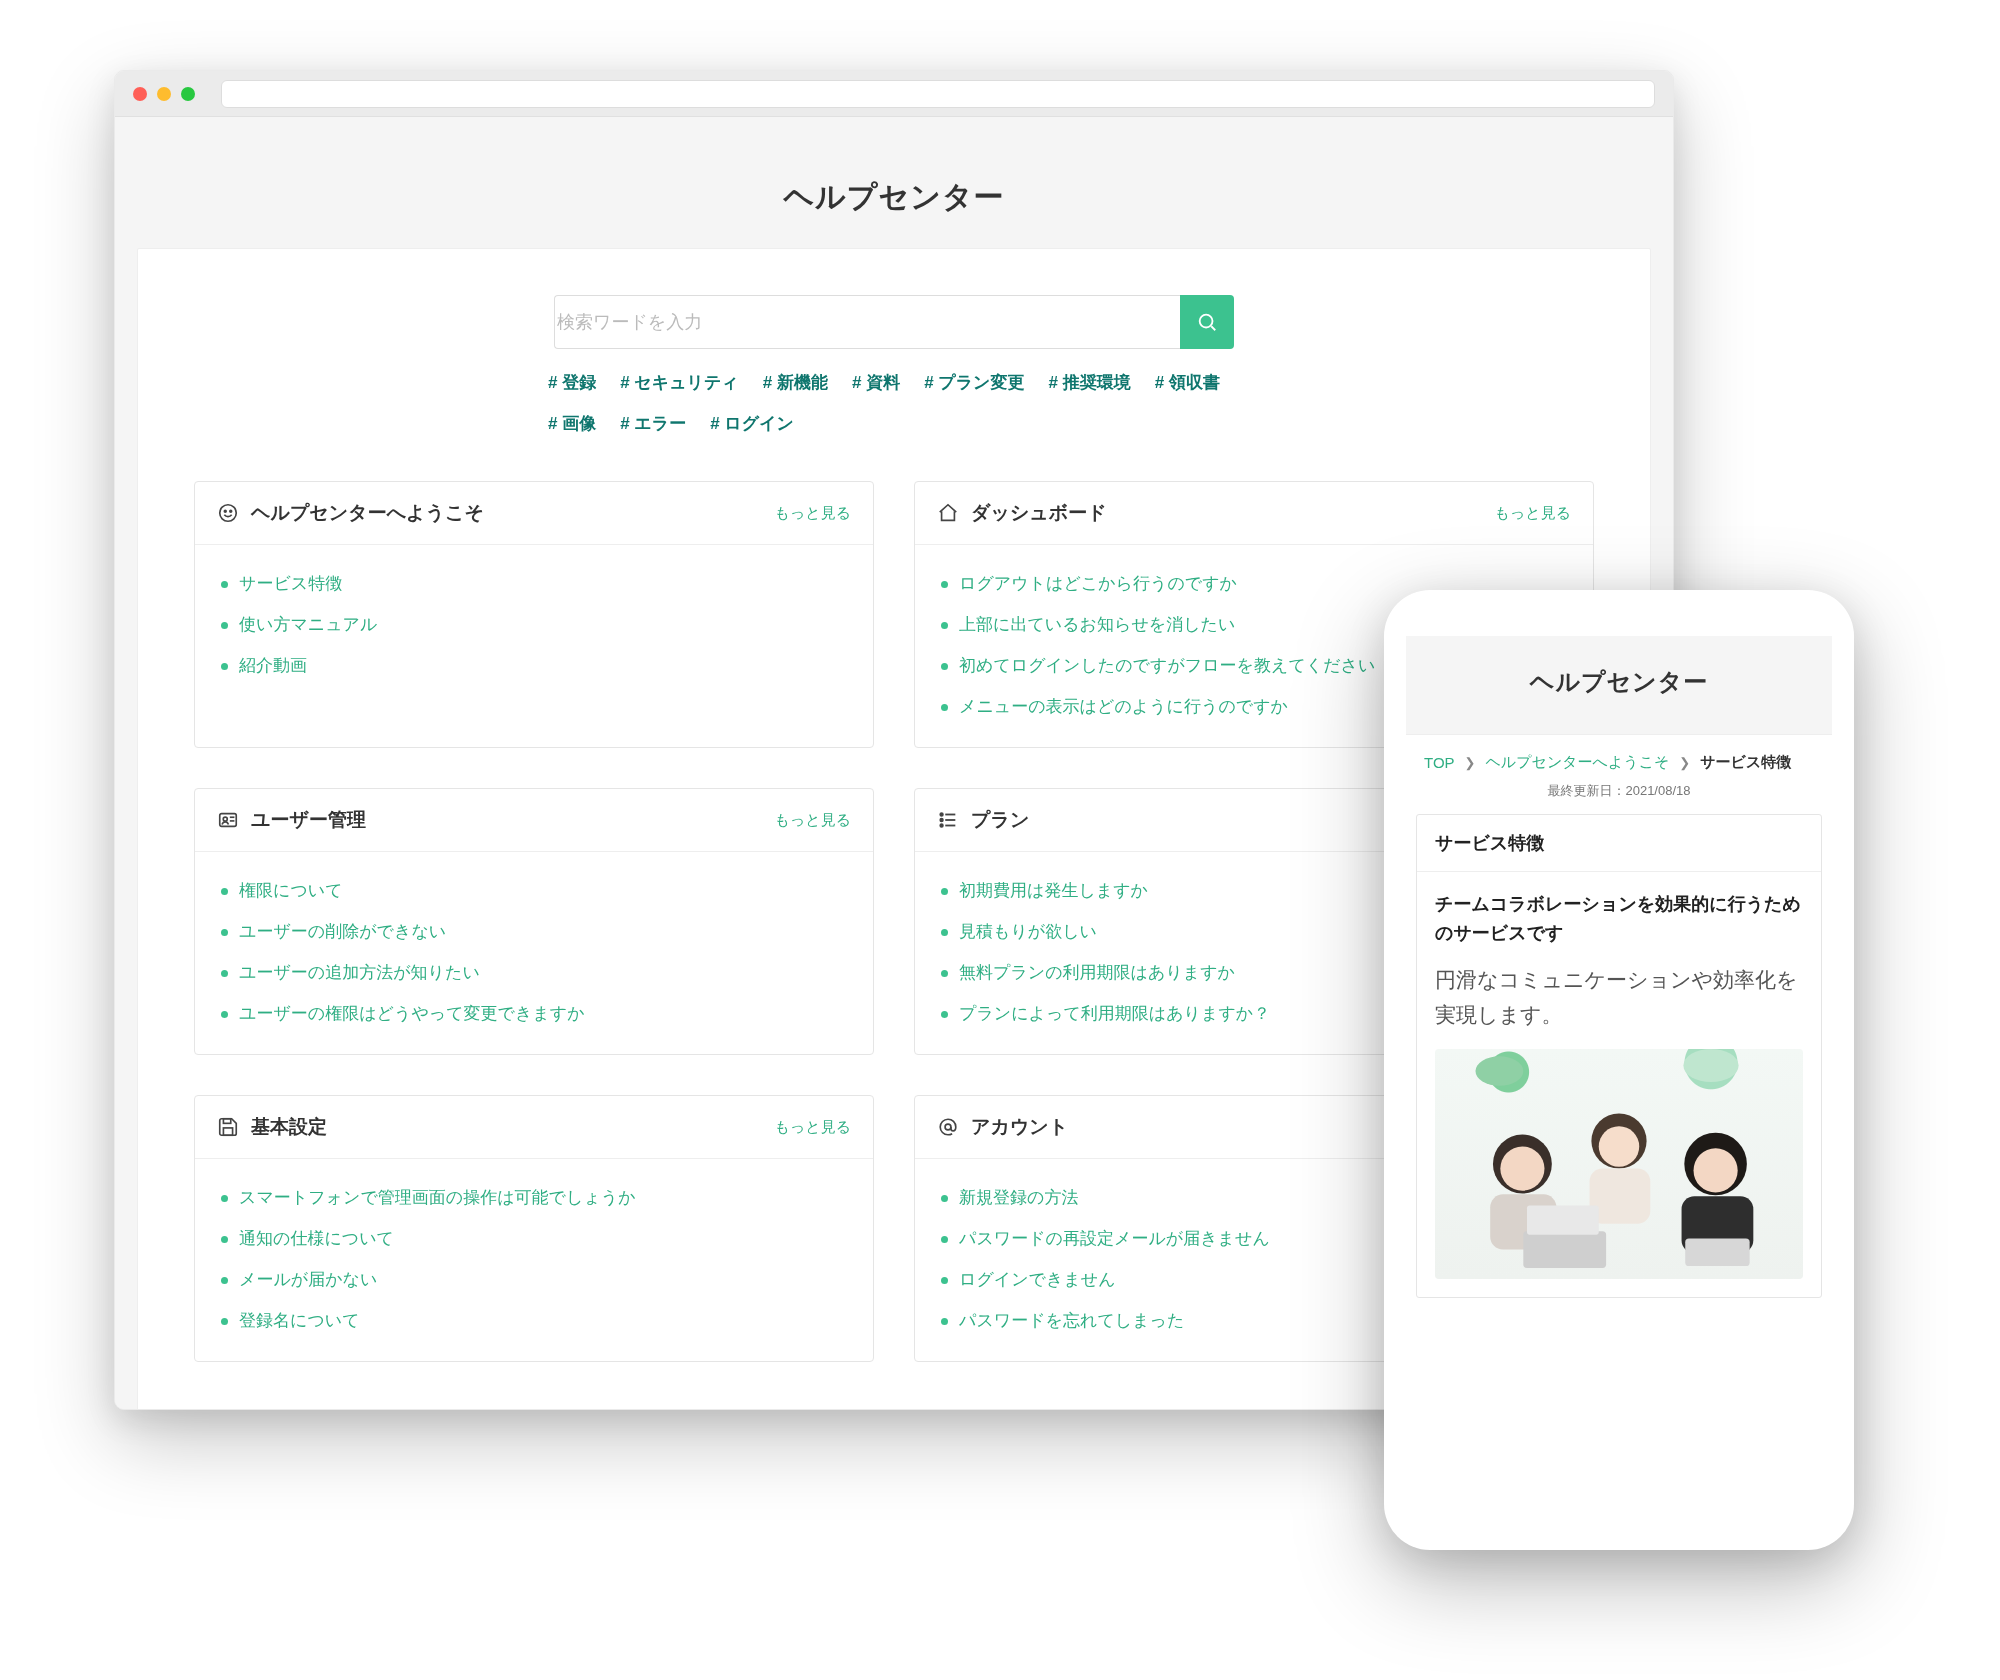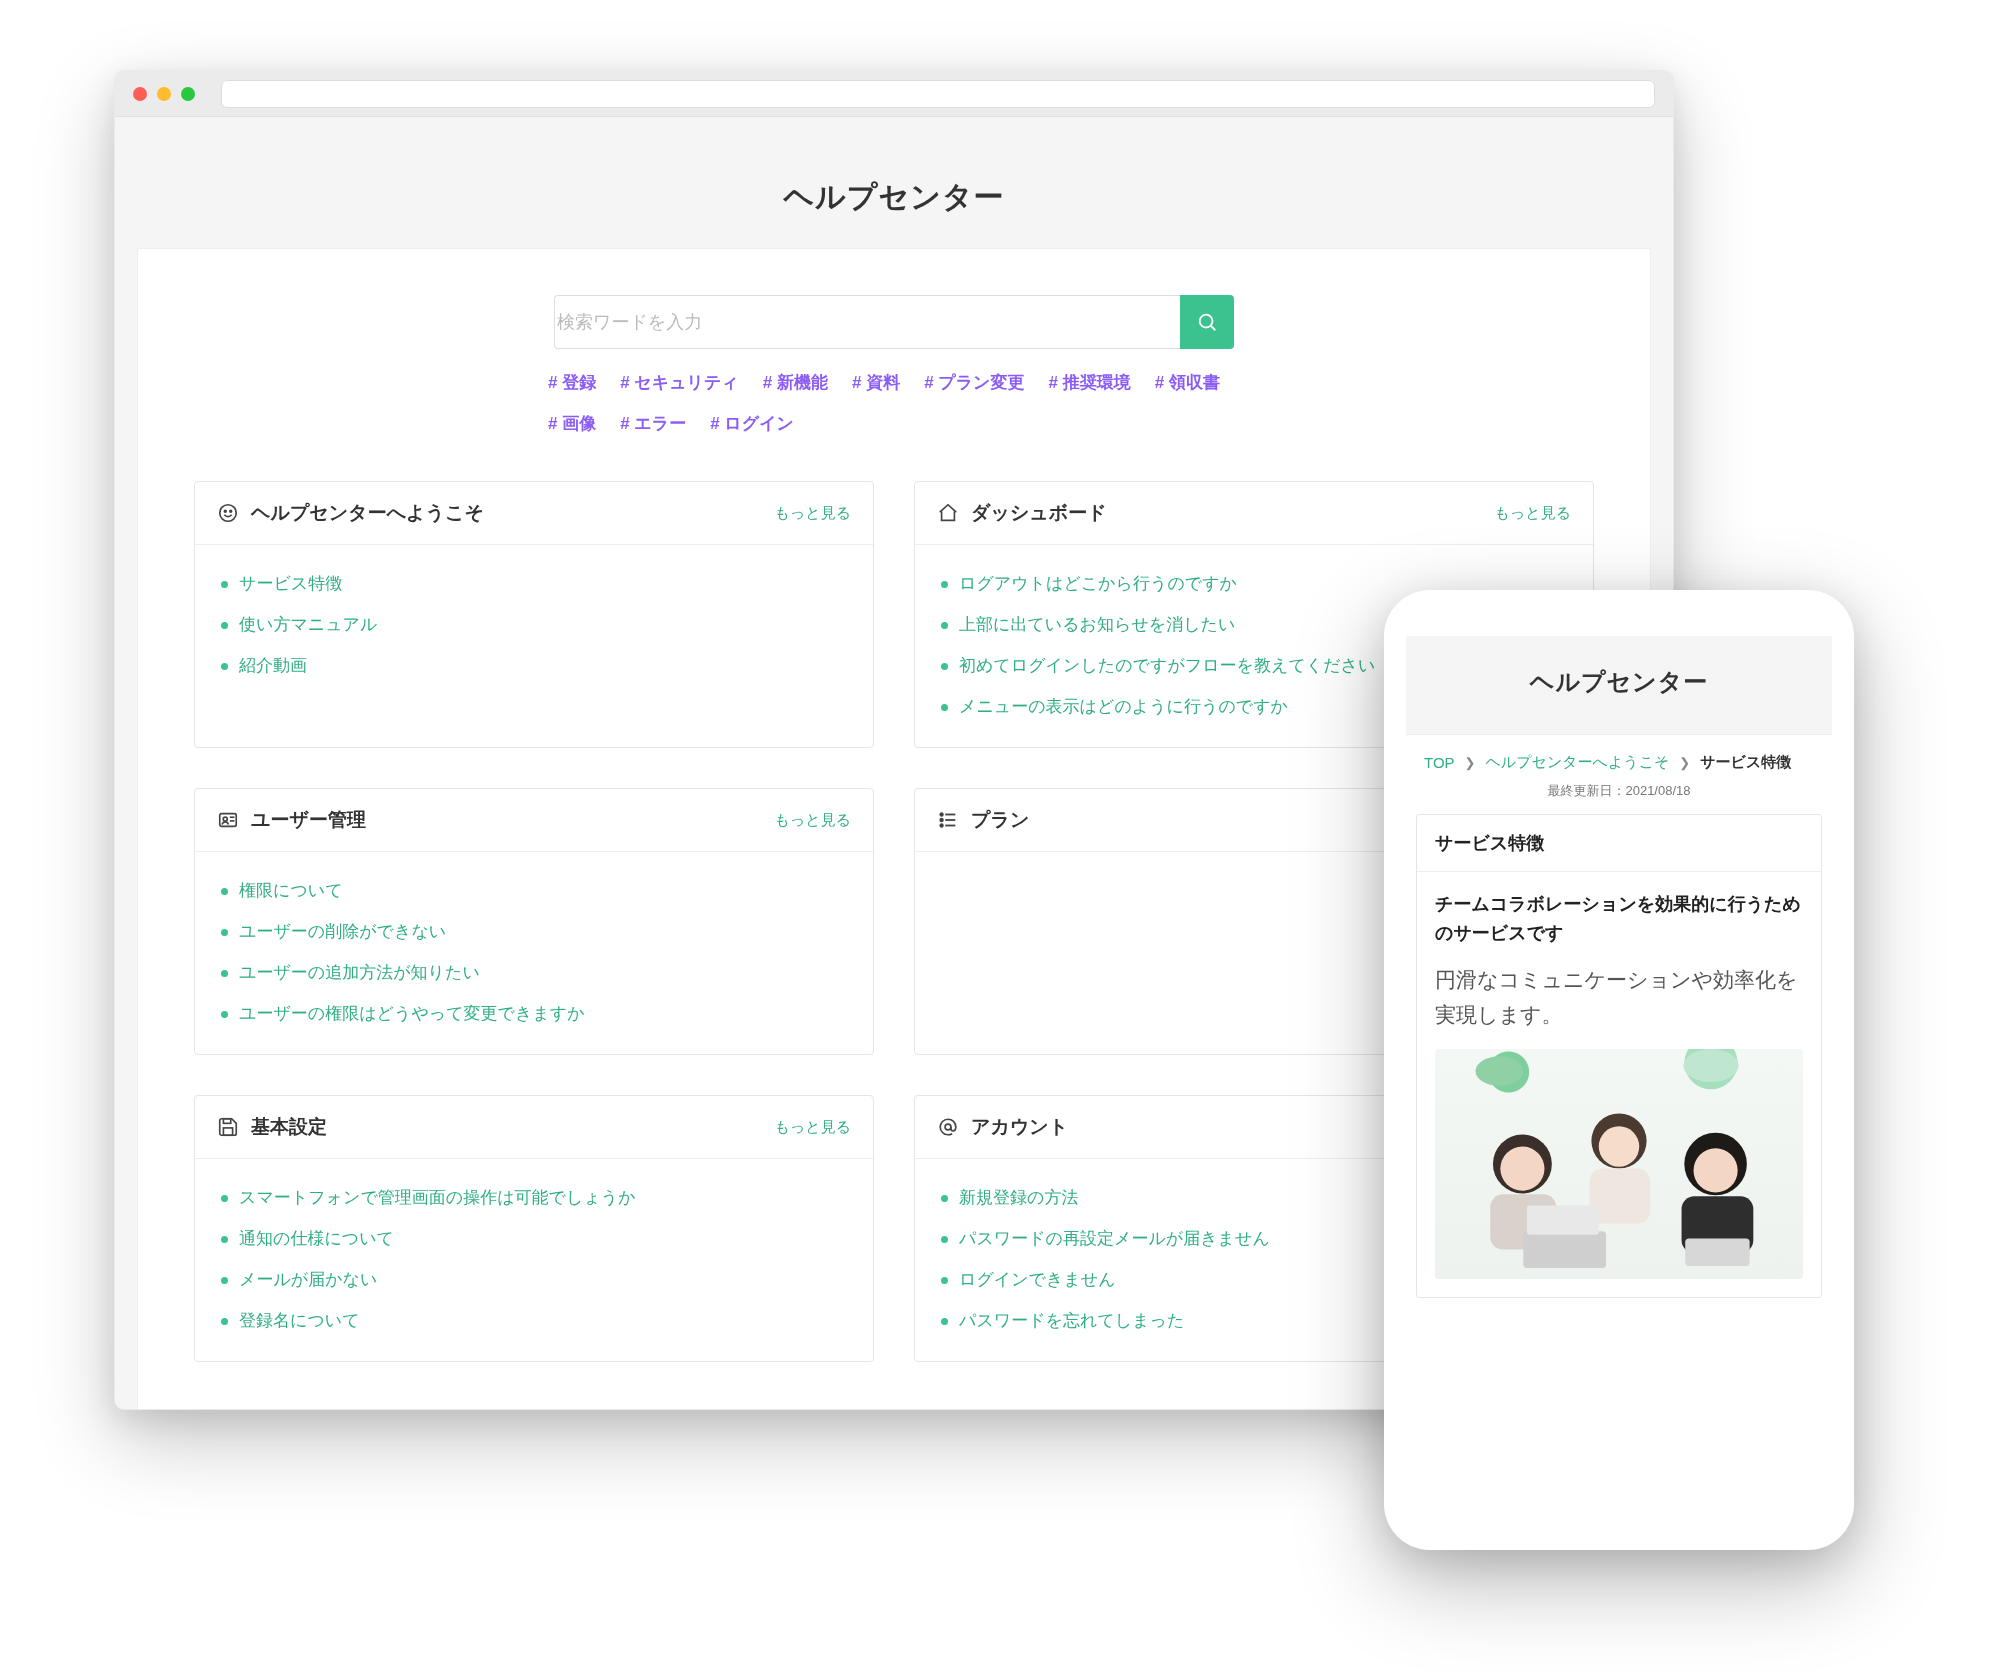--- a/index.html
+++ b/index.html
@@ -120,21 +120,21 @@
     display: flex;
     flex-wrap: wrap;
     gap: 18px 24px;
     max-width: 700px;
     margin: 0 auto 46px;
     font-size: 17px;
     font-weight: 600;
     color: #2fae83;
     padding-left: 4px;
   }
-  .tags a { color: #8b5cf6; text-decoration: none; cursor: pointer; }
+  .tags a { color: #0f766e; text-decoration: none; cursor: pointer; }
 
   .grid {
     display: grid;
     grid-template-columns: 1fr 1fr;
     gap: 40px 40px;
   }
 
   .card {
     border: 1px solid #e5e5e5;
     border-radius: 4px;
@@ -367,20 +367,28 @@
                     <line x1="9" y1="6" x2="20" y2="6"></line>
                   <circle cx="5" cy="12" r="1.4" fill="currentColor"></circle>
                     <line x1="9" y1="12" x2="20" y2="12"></line>
                   <circle cx="5" cy="18" r="1.4" fill="currentColor"></circle>
                     <line x1="9" y1="18" x2="20" y2="18"></line>
                 </svg>
                 <span class="card-title">プラン</span>
               </div>
               <a class="more">もっと見る</a>
             </div>
+            <div class="card-body">
+                <ul>
+              <li><a>初期費用は発生しますか</a></li>
+              <li><a>見積もりが欲しい</a></li>
+              <li><a>無料プランの利用期限はありますか</a></li>
+              <li><a>プランによって利用期限はありますか？</a></li>
+            </ul>
+              </div>
           </div>
 
           <div class="card">
             <div class="card-head">
               <div class="card-head-left">
                 <svg class="card-icon" viewBox="0 0 24 24" fill="none" stroke="currentColor" stroke-width="1.8">
                   <path d="M19 21H5a2 2 0 0 1-2-2V5a2 2 0 0 1 2-2h11l5 5v11a2 2 0 0 1-2 2z"></path>
                     <rect x="7" y="3" width="8" height="5"></rect>
                     <rect x="7" y="13" width="10" height="8"></rect>
                 </svg>

